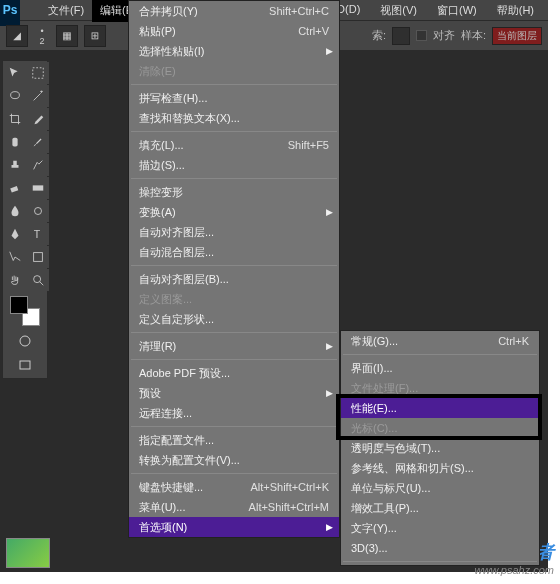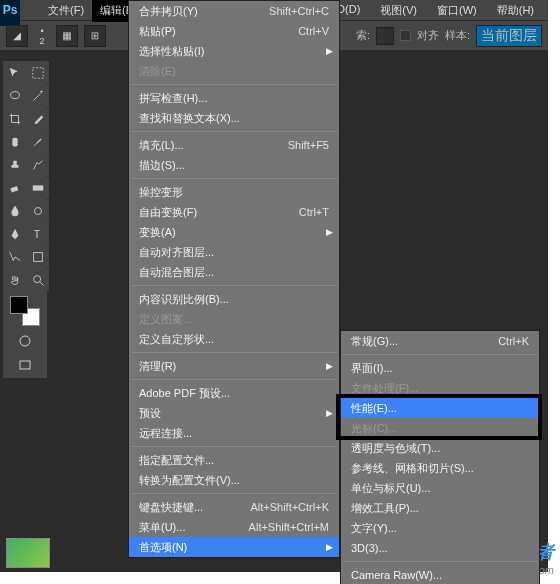--- a/index.html
+++ b/index.html
@@ -8,36 +8,36 @@
 .menubar { height: 20px; background: #454545; display: flex; align-items: center; font-size: 11px; color: #ddd; }
 .ps-logo { width: 20px; height: 32px; background: #001c33; color: #5bc4ff; display: flex; align-items: center; justify-content: center; font-weight: bold; font-size: 12px; margin-right: 20px; }
 .menu-item { padding: 4px 8px; color: #ddd; }
 .menu-item.active { background: #000000; }
 .menu-end { margin-left: auto; display: flex; gap: 4px; padding-right: 6px; }
 .optbar { height: 30px; background: #454545; border-top: 1px solid #2a2a2a; display: flex; align-items: center; padding: 0 6px; gap: 6px; font-size: 11px; color: #bbb; }
 .opt-icon { width: 22px; height: 22px; background: #2f2f2f; border: 1px solid #222; display: flex; align-items: center; justify-content: center; color: #ccc; font-size: 10px; }
 .opt-num { display: flex; flex-direction: column; align-items: center; font-size: 9px; color: #ccc; width: 16px; }
 .opt-label { color: #bbb; margin-left: auto; }
 .opt-check { width: 11px; height: 11px; background: #333; border: 1px solid #555; }
-.opt-sel { background: #0369a1; border: 1px solid #222; padding: 1px 4px; font-size: 14px; color: #bbb; }
+.opt-sel { background: #7f1d1d; border: 1px solid #222; padding: 1px 4px; font-size: 10px; color: #bbb; }
 .workspace { position: absolute; top: 50px; left: 0; right: 0; bottom: 0; background: #2b2b2b; }
 .tools { position: absolute; left: 2px; top: 10px; width: 46px; background: #454545; border: 1px solid #2a2a2a; }
 .tool-grid { display: grid; grid-template-columns: 22px 22px; gap: 1px; padding: 1px; }
 .tool { width: 22px; height: 22px; background: #454545; display: flex; align-items: center; justify-content: center; color: #ccc; font-size: 12px; }
 .tool svg { width: 14px; height: 14px; }
 .swatch { width: 30px; height: 30px; margin: 4px auto; position: relative; }
 .sw-fg { position: absolute; width: 18px; height: 18px; background: #000; border: 1px solid #888; left: 0; top: 0; }
 .sw-bg { position: absolute; width: 18px; height: 18px; background: #fff; border: 1px solid #888; right: 0; bottom: 0; }
 .qm { width: 22px; height: 22px; margin: 2px auto; background: #454545; display: flex; align-items: center; justify-content: center; }
 .thumb { position: absolute; left: 6px; bottom: 4px; width: 44px; height: 30px; background: linear-gradient(135deg,#4a6,#8c4); border: 1px solid #888; }
 .dropdown { position: absolute; background: #757575; border: 1px solid #222; font-size: 11px; color: #f0f0f0; z-index: 10; }
 .dd1 { left: 128px; top: 0; width: 212px; }
 .dd2 { left: 340px; top: 330px; width: 200px; }
 .dd-row { display: flex; align-items: center; height: 20px; padding: 0 10px; position: relative; }
-.dd-row.hover { background: #3b82f6; color: #fff; }
+.dd-row.hover { background: #4c1d95; color: #fff; }
 .dd-sep { height: 1px; background: #5a5a5a; border-bottom: 1px solid #888; margin: 3px 2px; }
 .dd-label { flex: 1; white-space: nowrap; }
 .dd-short { color: #e0e0e0; margin-left: 10px; white-space: nowrap; }
 .dd-row.dim .dd-label, .dd-row.dim .dd-short { color: #9a9a9a; }
 .dd-arrow { position: absolute; right: 6px; font-size: 9px; }
 .watermark { position: absolute; right: 6px; bottom: 8px; text-align: right; font-size: 14px; color: #999; font-style: italic; }
 .watermark .main { color: #3a8de0; font-size: 18px; font-weight: bold; }
 .watermark .sub { font-size: 11px; color: #888; }
 .highlight-box { position: absolute; border: 4px solid #000; pointer-events: none; z-index: 20; }
 .hb1 { left: 336px; top: 394px; width: 206px; height: 46px; }
@@ -227,36 +227,32 @@
         <span class="dd-short">Shift+F5</span>
       </div>
       <div class="dd-row">
         <span class="dd-label">描边(S)...</span>
       </div>
       <div class="dd-sep"></div>
       <div class="dd-row">
         <span class="dd-label">操控变形</span>
       </div>
       <div class="dd-row">
-        <span class="dd-label">自由变换(F)</span>
-        <span class="dd-short">Ctrl+T</span>
-      </div>
-      <div class="dd-row">
         <span class="dd-label">变换(A)</span>
         <span class="dd-arrow">▶</span>
       </div>
       <div class="dd-row">
         <span class="dd-label">自动对齐图层...</span>
       </div>
       <div class="dd-row">
         <span class="dd-label">自动混合图层...</span>
       </div>
       <div class="dd-sep"></div>
       <div class="dd-row">
-        <span class="dd-label">内容识别比例(B)...</span>
+        <span class="dd-label">自动对齐图层(B)...</span>
       </div>
       <div class="dd-row dim">
         <span class="dd-label">定义图案...</span>
       </div>
       <div class="dd-row">
         <span class="dd-label">定义自定形状...</span>
       </div>
       <div class="dd-sep"></div>
       <div class="dd-row">
         <span class="dd-label">清理(R)</span>
@@ -324,23 +320,20 @@
       <div class="dd-row">
         <span class="dd-label">增效工具(P)...</span>
       </div>
       <div class="dd-row">
         <span class="dd-label">文字(Y)...</span>
       </div>
       <div class="dd-row">
         <span class="dd-label">3D(3)...</span>
       </div>
       <div class="dd-sep"></div>
-      <div class="dd-row">
-        <span class="dd-label">Camera Raw(W)...</span>
-      </div>
     </div>
 
   <div class="highlight-box hb1"></div>
 
 </div>
 
 <div class="watermark">
   <div class="main">PS 爱好者</div>
   <div class="sub">www.psahz.com</div>
 </div>

